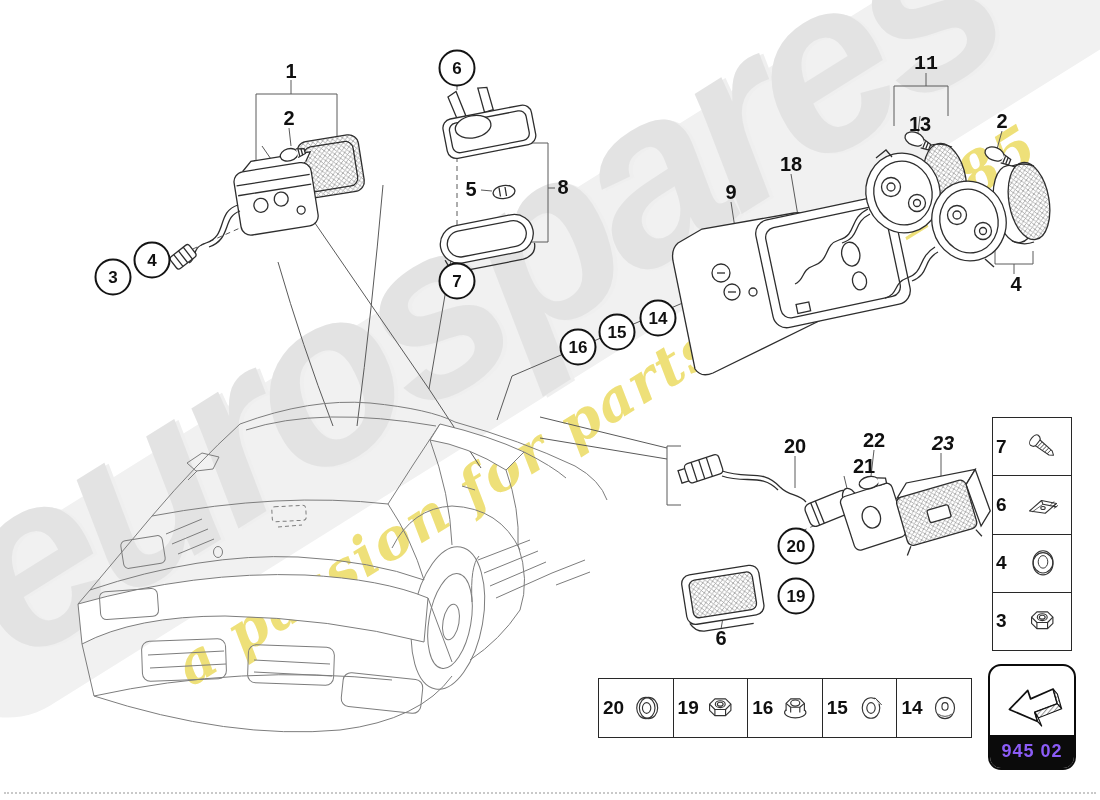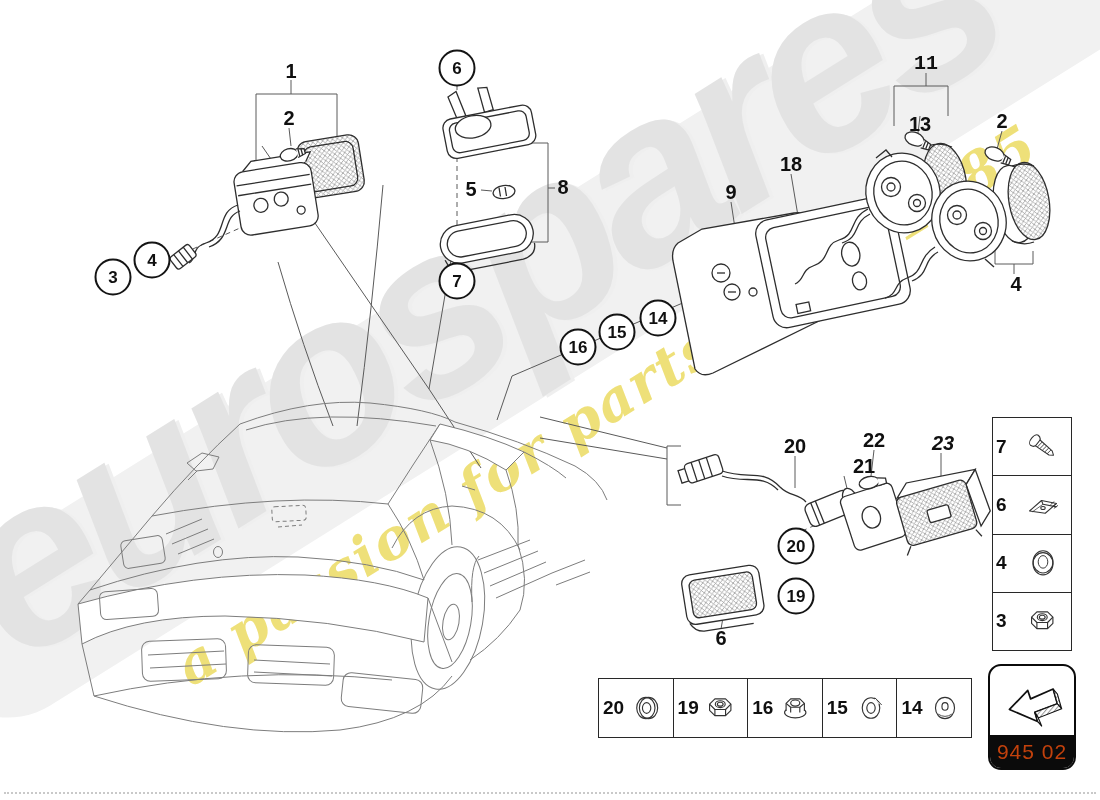--- a/index.html
+++ b/index.html
@@ -36,22 +36,22 @@
   .fs-cell{flex:1;border-right:1.8px solid #282828;display:flex;align-items:center;padding:0 4px;}
   .fs-cell:last-child{border-right:none;}
   .cell-num{font-weight:700;font-size:19px;color:#101010;width:22px;flex:none;}
   .cell-icon{flex:1;display:flex;align-items:center;justify-content:center;}
   .cell-icon svg{display:block;}
   
   .badge{position:absolute;left:988px;top:664px;width:88px;height:106px;z-index:4;
          border:2.6px solid #0b0b0b;border-radius:13px;background:#fff;overflow:hidden;
          display:flex;flex-direction:column;box-sizing:border-box;}
   .badge-art{flex:1;display:flex;align-items:center;justify-content:center;}
-  .badge-bar{height:33px;background:#0b0b0b;color:#c2410c;display:flex;align-items:center;justify-content:center;
-         font-weight:400;font-size:21px;letter-spacing:1px;font-family:"Liberation Sans",sans-serif;}
+  .badge-bar{height:33px;background:#0b0b0b;color:#8b5cf6;display:flex;align-items:center;justify-content:center;
+         font-weight:700;font-size:18px;letter-spacing:1px;font-family:"Liberation Sans",sans-serif;}
   .scan-edge{position:absolute;left:4px;right:4px;bottom:6px;border-bottom:2px dotted #c9c9c9;z-index:1;}
 </style>
 </head>
 <body>
 
 <div class="canvas">
 
   <div class="wm-band"></div>
   <div class="wm-logo">eurospares</div>
   <div class="wm-tagline">a passion for parts since 1985</div>

